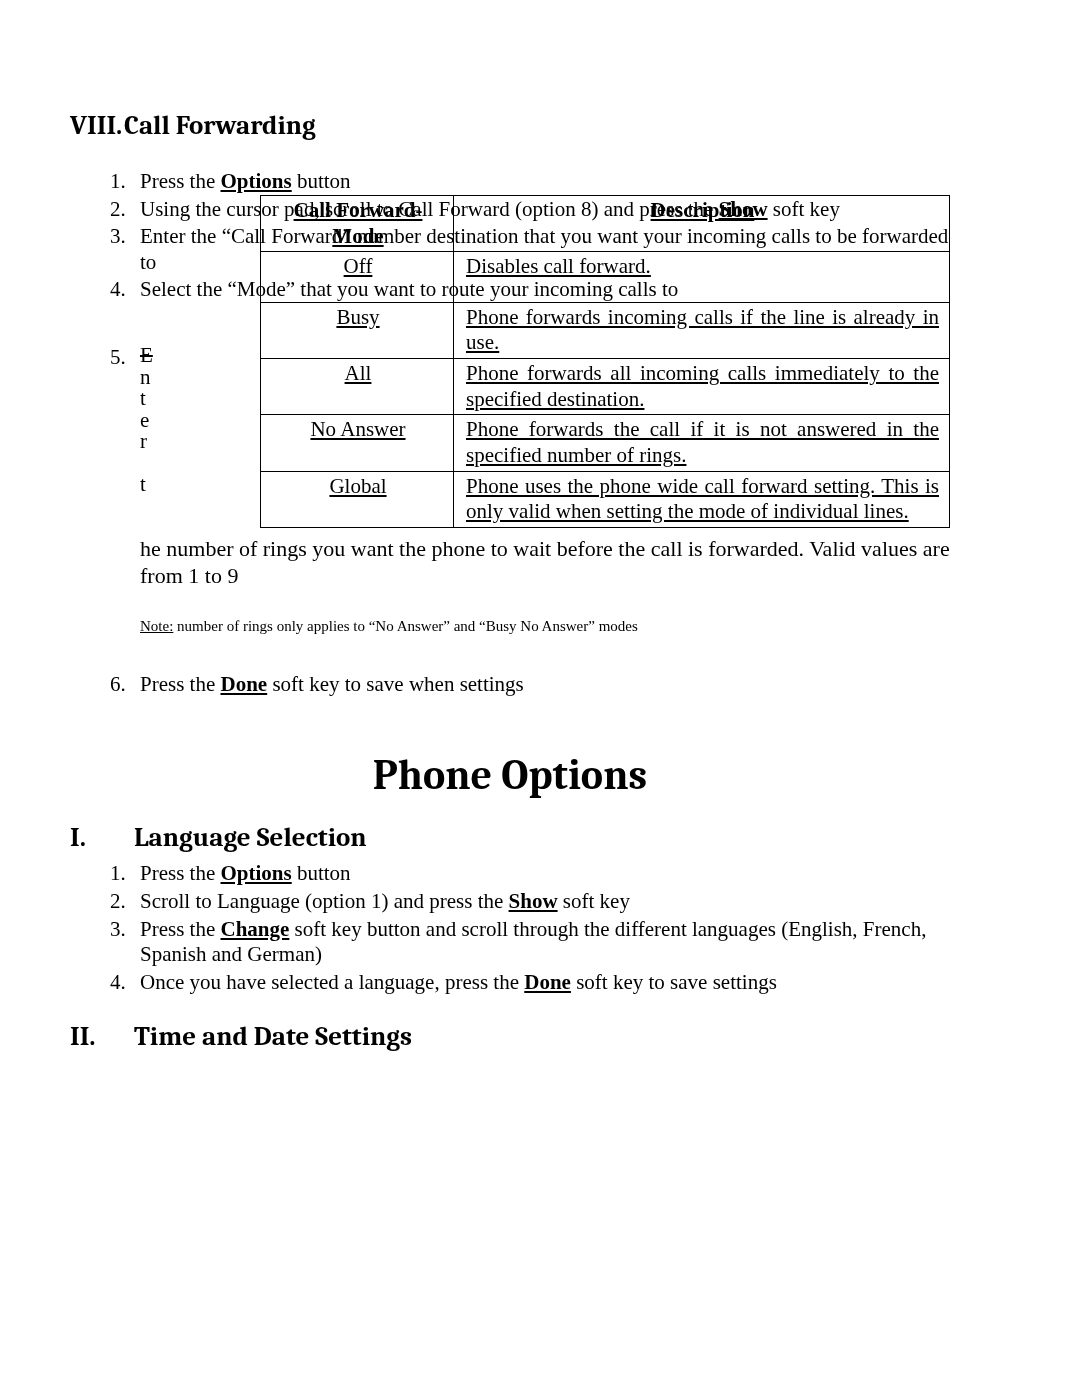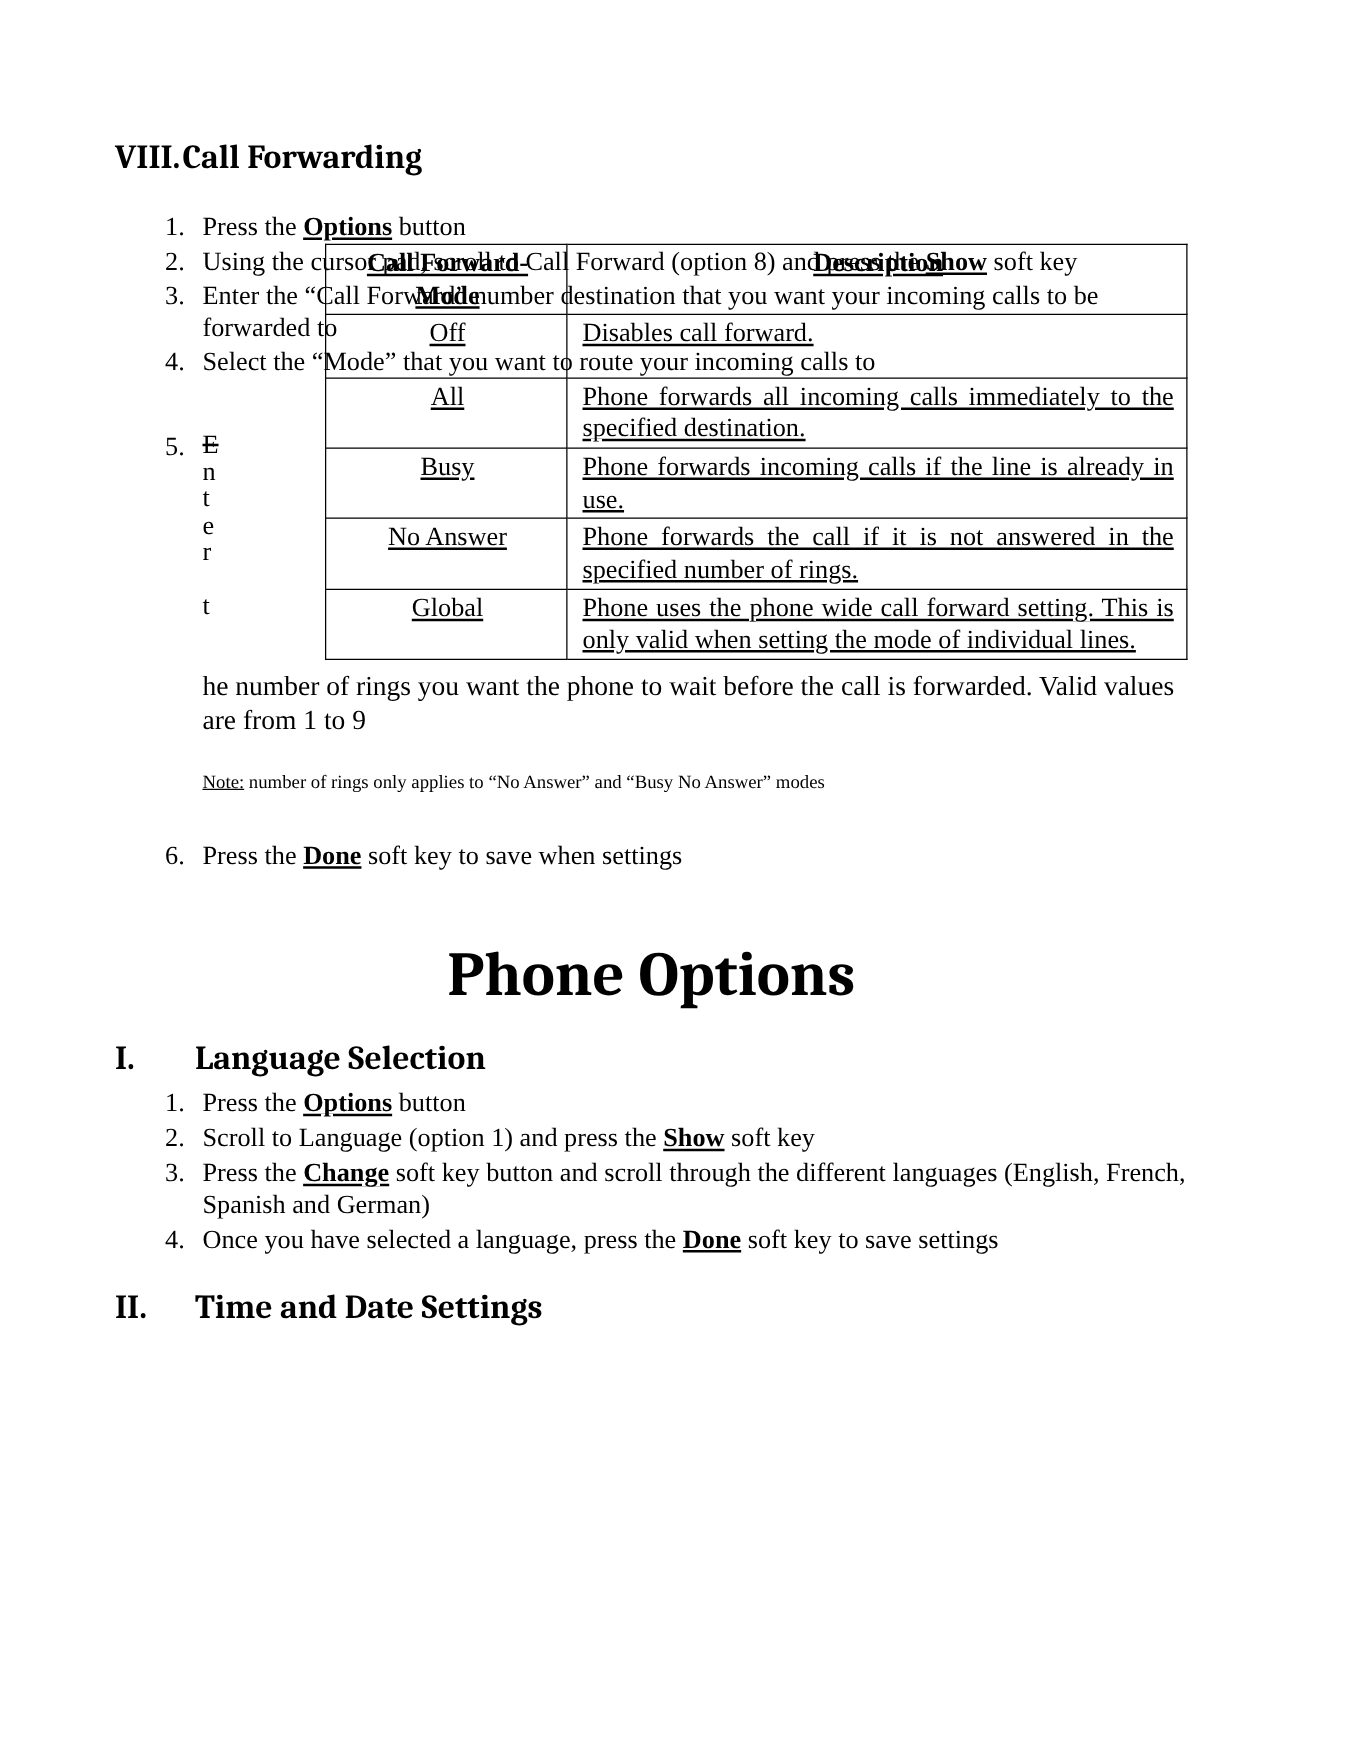--- a/index.html
+++ b/index.html
@@ -4,40 +4,40 @@
 <style>
   html, body {
     margin: 0;
     padding: 0;
     background: #fff;
   }
   .page {
     width: 1080px;
     min-height: 1397px;
     box-sizing: border-box;
-    padding: 110px 130px 0 92px;
+    padding: 110px 130px 0 70px;
     font-family: "Times New Roman", Times, serif;
     color: #000;
     position: relative;
   }
 
   
   .h-viii {
     font-family: Cambria, "Times New Roman", serif;
     font-weight: 700;
     font-size: 27px;
     display: flex;
     margin-bottom: 28px;
   }
   .h-viii .num { width: 54px; }
 
   .main-title {
     font-family: Cambria, "Times New Roman", serif;
     font-weight: 700;
-    font-size: 50px;
+    font-size: 42px;
     text-align: center;
     margin: 54px 0 22px 0;
   }
 
   .h-roman {
     font-family: Cambria, "Times New Roman", serif;
     font-weight: 700;
     font-size: 27px;
     display: flex;
     margin-top: 8px;
@@ -163,26 +163,26 @@
           <tbody>
               <tr>
             <th style="width:170px">Call Forward-Mode</th>
             <th>Description</th>
           </tr>
           <tr class="extra-pad">
             <td class="mode">Off</td>
             <td class="desc">Disables call forward.</td>
           </tr>
           <tr>
+            <td class="mode">Busy</td>
+            <td class="desc">Phone forwards incoming calls if the line is already in use.</td>
+          </tr>
+          <tr>
             <td class="mode">All</td>
             <td class="desc">Phone forwards all incoming calls immediately to the specified destination.</td>
-          </tr>
-          <tr>
-            <td class="mode">Busy</td>
-            <td class="desc">Phone forwards incoming calls if the line is already in use.</td>
           </tr>
           <tr>
             <td class="mode">No Answer</td>
             <td class="desc">Phone forwards the call if it is not answered in the specified number of rings.</td>
           </tr>
           <tr>
             <td class="mode">Global</td>
             <td class="desc">Phone uses the phone wide call forward setting.  This is only valid when setting the mode of individual lines.</td>
           </tr>
         </tbody>

